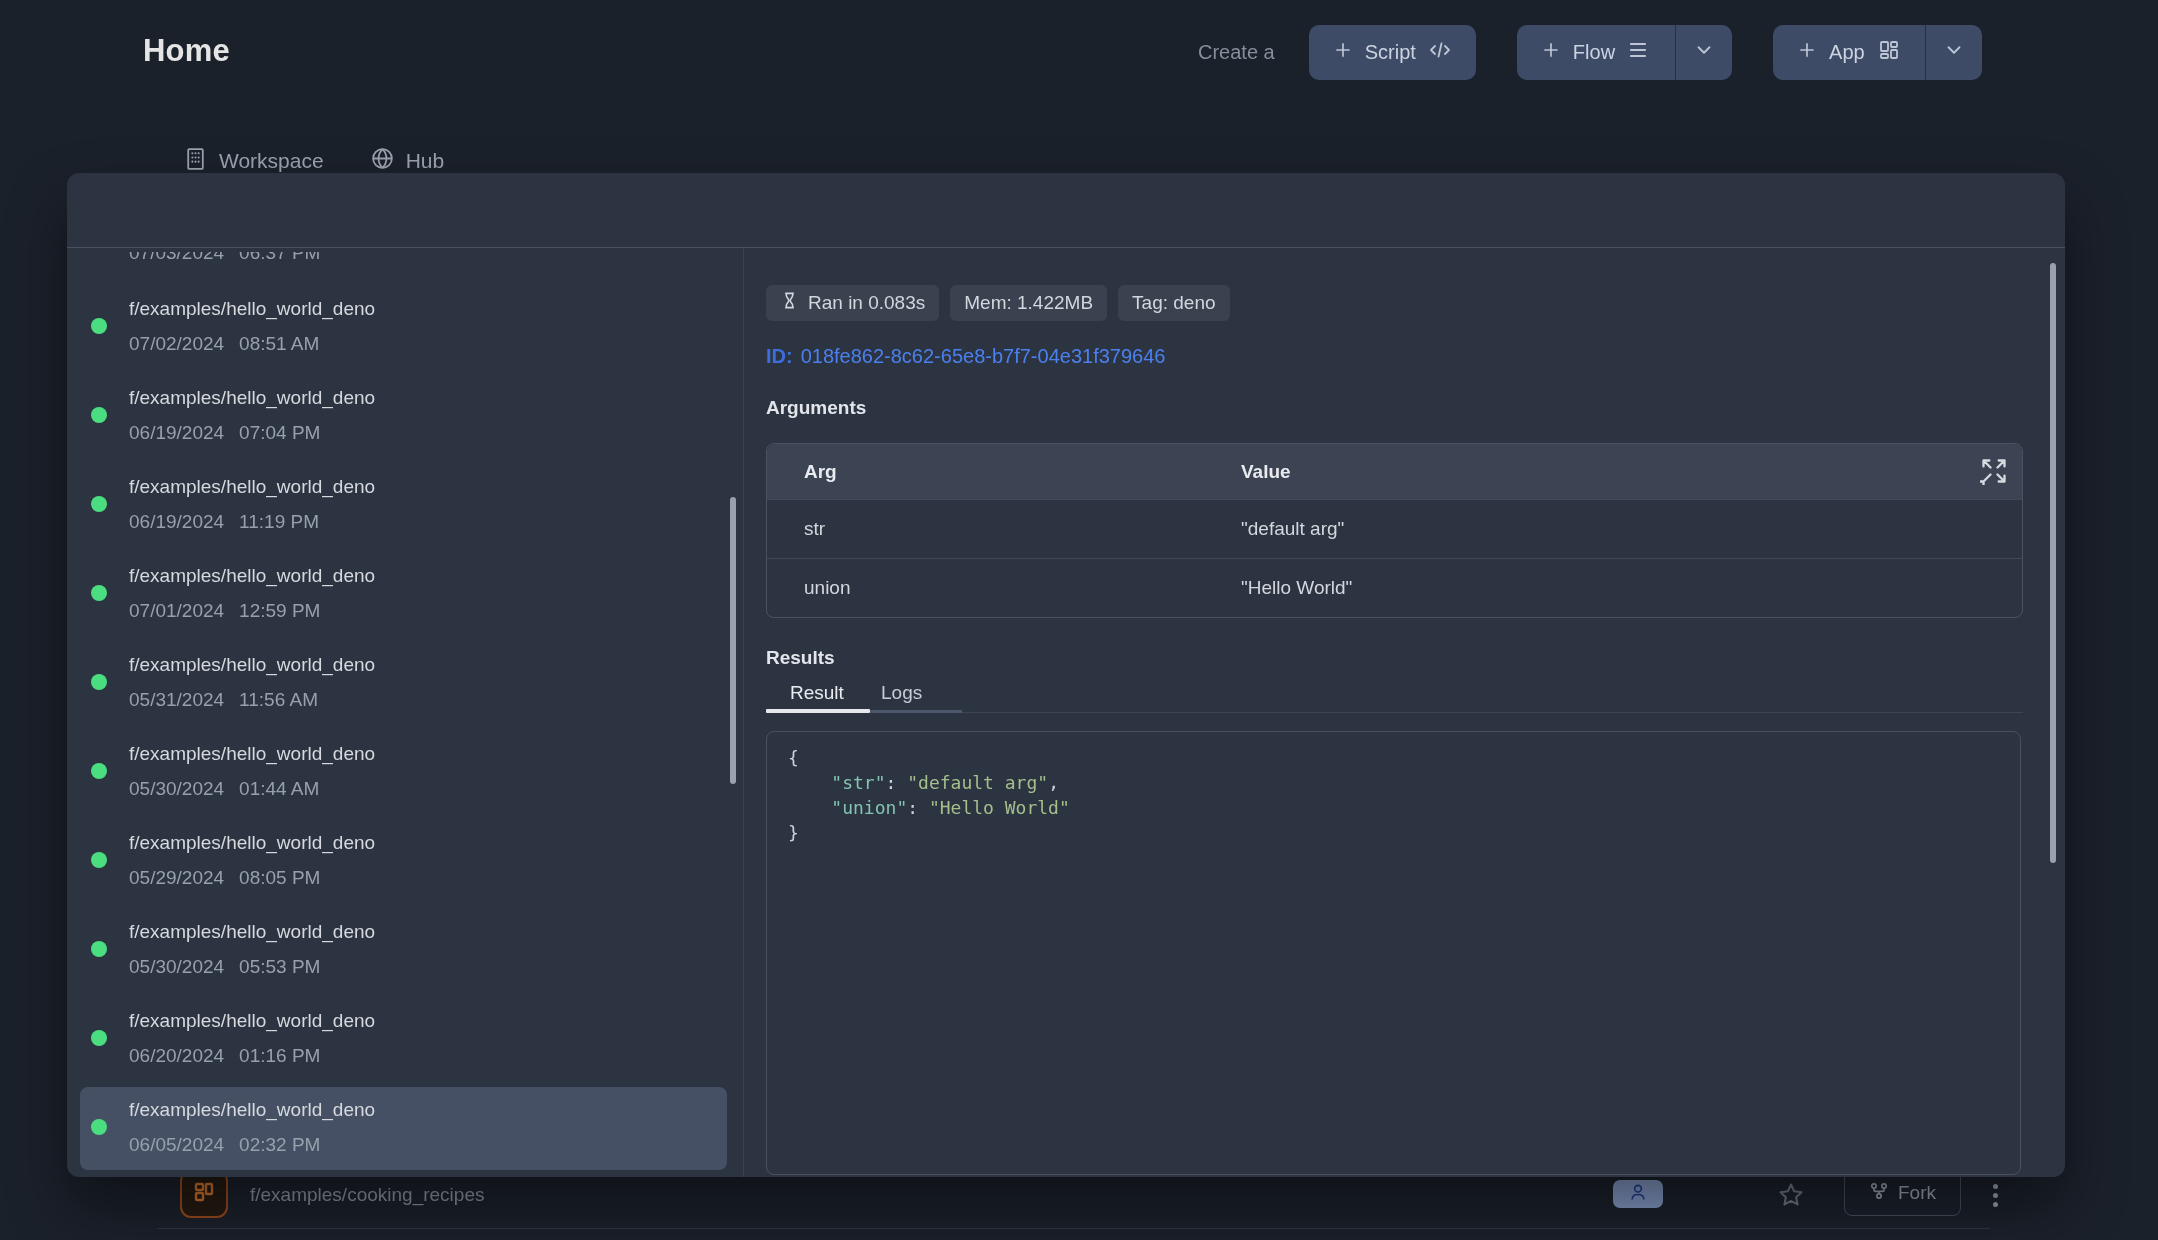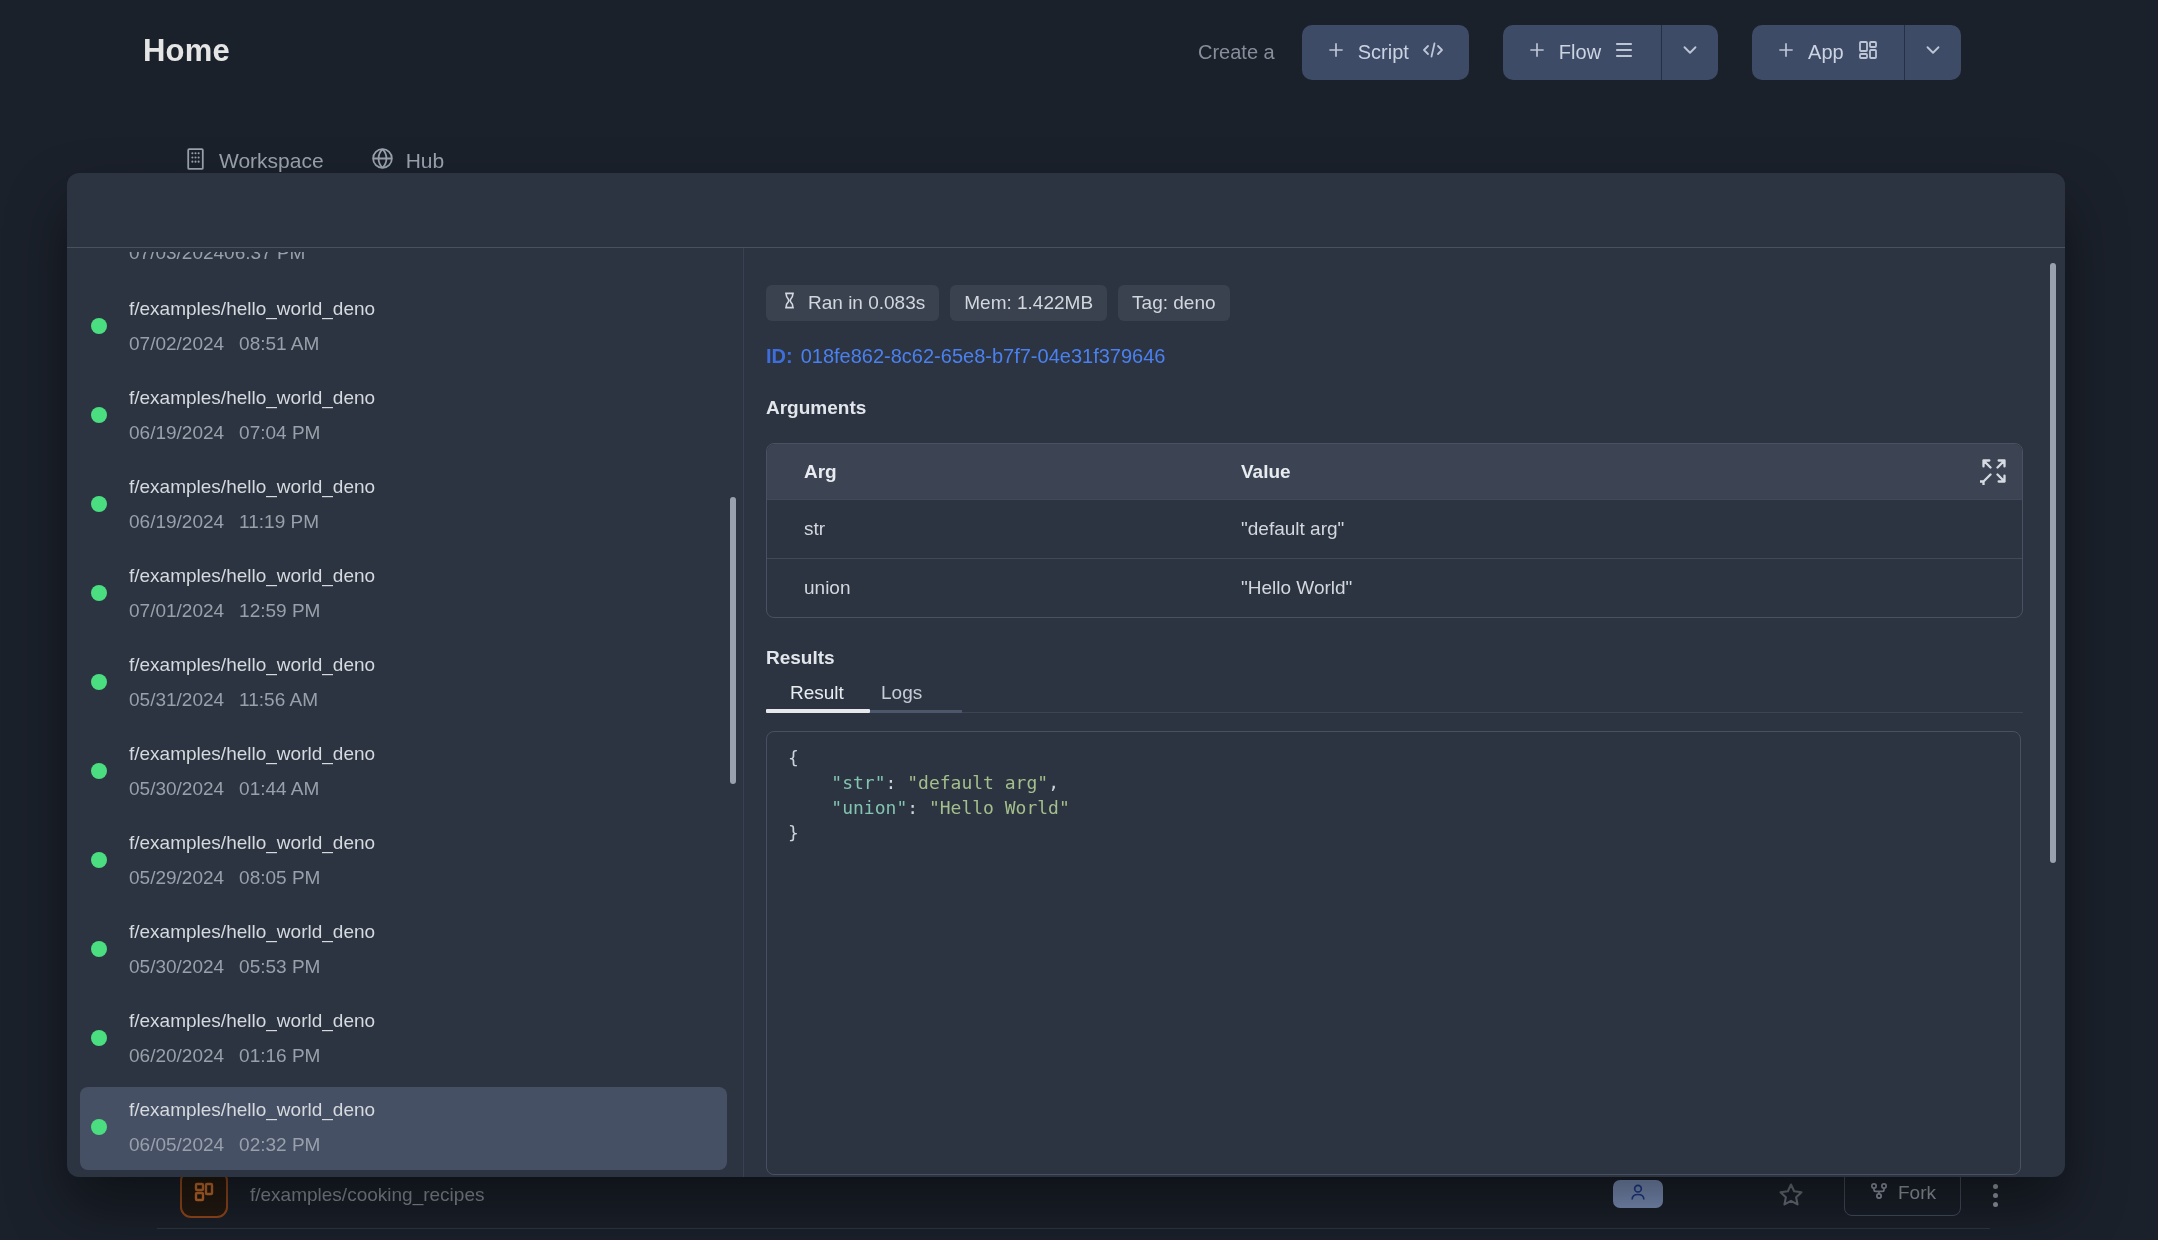--- a/index.html
+++ b/index.html
@@ -7,21 +7,21 @@
           background:#1b212b;font-family:"Liberation Sans",sans-serif;
           -webkit-font-smoothing:antialiased;}
   .abs{position:absolute;}
 
   
   .home-title{left:143px;top:33px;font-size:31px;font-weight:600;color:#e5e5e5;letter-spacing:.2px;}
   .nav-tabs{left:183px;top:146px;display:flex;gap:46px;align-items:center;color:#9ba3ae;font-size:21px;}
   .nav-tab{display:flex;align-items:center;gap:11px;cursor:pointer;}
   .nav-tab svg{stroke:#9ba3ae;}
 
-  .create-row{top:25px;left:1198px;display:flex;align-items:center;gap:1px;}
+  .create-row{top:25px;left:1198px;display:flex;align-items:center;gap:8px;}
   .create-label{color:#878e9a;font-size:20px;margin-right:26px;}
   .btn-group{display:flex;margin-right:33px;}
   .btn-group:last-child{margin-right:0;}
   .cbtn{display:flex;align-items:center;gap:12px;background:#3d4b67;color:#ccd3e1;
         font-size:20px;font-weight:500;height:55px;padding:0 24px;cursor:pointer;}
   .cbtn svg{stroke:#bec6d6;}
   .cbtn.main{border-radius:10px;}
   .cbtn.split-main{border-radius:10px 0 0 10px;}
   .cbtn.split-chev{border-radius:0 10px 10px 0;padding:0 17px;border-left:1px solid rgba(10,16,28,.45);}
 
@@ -239,21 +239,21 @@
     </div>
   <div class="abs bottom-divider bg-row"></div>
 
   <div class="abs modal">
 
     <div class="abs search-divider"></div>
 
     <div class="abs run-list">
       <div class="abs clipped-row">
         <span class="inner">
-          <span>07/03/2024</span><span class="time" style="">06:37 PM</span>
+          <span>07/03/2024</span><span class="time" style="margin-left:15px">06:37 PM</span>
         </span>
       </div>
 
   <div class="run-item" style="top: 26px;">
     <span class="dot"></span>
     <div class="txt">
       <div class="run-path">f/examples/hello_world_deno</div>
       <div class="run-date">
         <span class="date">07/02/2024</span><span class="time">08:51 AM</span>
       </div>

